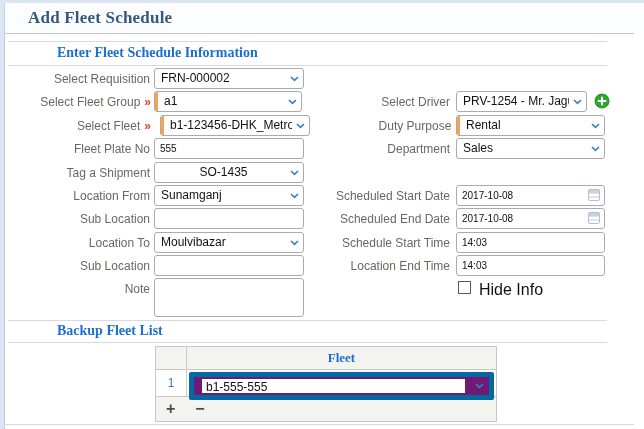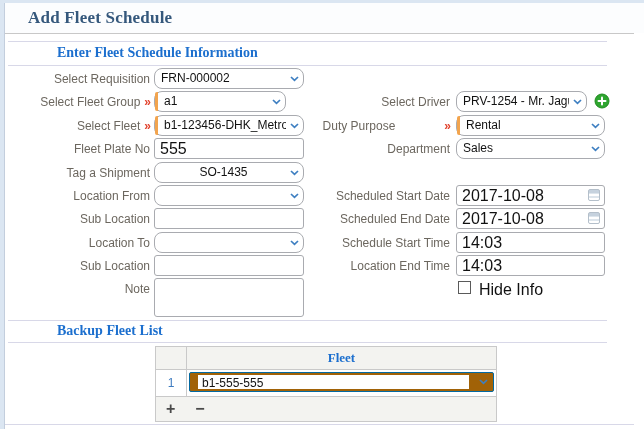--- a/index.html
+++ b/index.html
@@ -29,42 +29,42 @@
   
   .lbl {
     position:absolute; height:21px; line-height:20px;
     display:flex; justify-content:flex-end; align-items:center;
     color:#6c675f; font-size:12px; white-space:nowrap;
   }
   .req { color:#e2422d; font-weight:bold; font-size:12px; margin-left:4px; letter-spacing:-1px; }
   
   .combo {
     position:absolute; height:21px; box-sizing:border-box;
-    background:#fff; border:1px solid #a9abb0; border-radius:8px;
+    background:#fff; border:1px solid #a9abb0; border-radius:3px;
   }
   .combo .val {
     position:absolute; left:0; right:17px; top:0; bottom:0;
     padding-left:6px; line-height:19px; font-size:12px; color:#111;
     white-space:nowrap; overflow:hidden;
   }
   .combo .chev {
     position:absolute; right:1px; top:1px; bottom:1px; width:15px;
     display:flex; align-items:center; justify-content:center;
   }
   .combo.required::before {
     content:""; position:absolute; left:0; top:0; bottom:0; width:3px;
     background:#f2a44e; border-radius:2px 0 0 2px;
   }
   .combo.required .val { left:3px; }
   
   .tin {
     position:absolute; height:21px; box-sizing:border-box;
     background:#fff; border:1px solid #a9abb0; border-radius:3px;
     padding:0 5px; font-family:"Liberation Sans", sans-serif;
-    font-size:16px; color:#111; outline:none;
+    font-size:10px; color:#111; outline:none;
   }
   .fieldwrap { position:absolute; height:21px; }
   .fieldwrap .tin { left:0; top:0; width:100%; }
   .cal {
     position:absolute; right:5px; top:4px; width:12px; height:12px;
     box-sizing:border-box; border:1px solid #b4bfca; border-radius:2px;
     background:
       linear-gradient(#c6d2de,#c6d2de) 0 0/12px 3px no-repeat,
       repeating-linear-gradient(to bottom,#ffffff 0 2px,#dde5ec 2px 4px);
   }
@@ -91,22 +91,22 @@
     font-family:"Liberation Serif", serif; font-weight:bold;
     font-size:13px; color:#1c6fce;
   }
   .trow { display:flex; height:26px; border-bottom:1px solid #c9c9c9; }
   .td.idx {
     width:30px; border-right:1px solid #c9c9c9;
     text-align:center; line-height:26px; color:#3f7cc0; font-size:12px;
   }
   .td.fleetcell { flex:1; position:relative; padding:2px; }
   .bcombo {
-    position:relative; height:20px; background:#a16207;
-    border:1px solid #0369a1; border-radius:2px; box-sizing:border-box;
+    position:relative; height:28px; background:#701a75;
+    border:5px solid #0369a1; border-radius:2px; box-sizing:border-box;
   }
   .bcombo .bval {
     position:absolute; left:8px; right:24px; top:2px; bottom:2px;
     background:#fff; font-size:12px; line-height:14px; padding:1px 0 0 4px;
     color:#111; white-space:nowrap; overflow:hidden;
   }
   .bcombo .chev {
     position:absolute; right:2px; top:0; bottom:0; width:15px;
     display:flex; align-items:center; justify-content:center;
   }
@@ -144,21 +144,21 @@
       <svg width="9" height="6" viewBox="0 0 9 6">
           <path d="M1 1 L4.5 4.3 L8 1" fill="none" stroke="#3e7fc1" stroke-width="1.7"></path>
         </svg>
     </span>
   </div>
 
   <div class="lbl" style="left:8px; top:91px; width:142px;">
     <span>Select Fleet Group</span>
     <span class="req">»</span>
   </div>
-  <div class="combo required" style="left:154px; top:91px; width:132px;">
+  <div class="combo required" style="left:154px; top:91px; width:148px;">
     <div class="val">a1</div>
     <span class="chev">
       <svg width="9" height="6" viewBox="0 0 9 6">
           <path d="M1 1 L4.5 4.3 L8 1" fill="none" stroke="#3e7fc1" stroke-width="1.7"></path>
         </svg>
     </span>
   </div>
   <div class="lbl" style="left:300px; top:91px; width:150px;">
     <span>Select Driver</span>
   </div>
@@ -175,29 +175,29 @@
       <circle cx="8" cy="8" r="7" fill="#2ea52f" stroke="#1d8c1e" stroke-width="1"></circle>
       <rect x="7" y="3.5" width="2" height="9" rx="1" fill="#fff"></rect>
       <rect x="3.5" y="7" width="9" height="2" rx="1" fill="#fff"></rect>
     </svg>
   </span>
 
   <div class="lbl" style="left:8px; top:115px; width:142px;">
     <span>Select Fleet</span>
     <span class="req">»</span>
   </div>
-  <div class="combo required" style="left:154px; top:115px; width:150px;">
+  <div class="combo required" style="left:160px; top:115px; width:150px;">
     <div class="val">b1-123456-DHK_Metro</div>
     <span class="chev">
       <svg width="9" height="6" viewBox="0 0 9 6">
           <path d="M1 1 L4.5 4.3 L8 1" fill="none" stroke="#3e7fc1" stroke-width="1.7"></path>
         </svg>
     </span>
   </div>
-  <div class="lbl" style="left:300px; top:115px; width:150px;gap:45px;">
+  <div class="lbl" style="left:311px; top:115px; width:150px;">
     <span>Duty Purpose</span>
     <span class="req">»</span>
   </div>
   <div class="combo required" style="left:456px; top:115px; width:149px;">
     <div class="val">Rental</div>
     <span class="chev">
       <svg width="9" height="6" viewBox="0 0 9 6">
           <path d="M1 1 L4.5 4.3 L8 1" fill="none" stroke="#3e7fc1" stroke-width="1.7"></path>
         </svg>
     </span>
@@ -228,20 +228,21 @@
       <svg width="9" height="6" viewBox="0 0 9 6">
           <path d="M1 1 L4.5 4.3 L8 1" fill="none" stroke="#3e7fc1" stroke-width="1.7"></path>
         </svg>
     </span>
   </div>
 
   <div class="lbl" style="left:8px; top:185px; width:142px;justify-content:flex-end;">
     <span>Location From</span>
   </div>
   <div class="combo" style="left:154px; top:185px; width:150px;">
+    <div class="val">Sunamganj</div>
     <span class="chev">
       <svg width="9" height="6" viewBox="0 0 9 6">
           <path d="M1 1 L4.5 4.3 L8 1" fill="none" stroke="#3e7fc1" stroke-width="1.7"></path>
         </svg>
     </span>
   </div>
   <div class="lbl" style="left:300px; top:185px; width:150px;">
     <span>Scheduled Start Date</span>
   </div>
   <div class="fieldwrap" style="left:456px; top:185px; width:149px;">
@@ -258,20 +259,21 @@
   </div>
   <div class="fieldwrap" style="left:456px; top:208px; width:149px;">
     <input class="tin" value="2017-10-08" style="">
     <span class="cal"></span>
   </div>
 
   <div class="lbl" style="left:8px; top:232px; width:142px;">
     <span>Location To</span>
   </div>
   <div class="combo" style="left:154px; top:232px; width:150px;">
+    <div class="val">Moulvibazar</div>
     <span class="chev">
       <svg width="9" height="6" viewBox="0 0 9 6">
           <path d="M1 1 L4.5 4.3 L8 1" fill="none" stroke="#3e7fc1" stroke-width="1.7"></path>
         </svg>
     </span>
   </div>
   <div class="lbl" style="left:300px; top:232px; width:150px;">
     <span>Schedule Start Time</span>
   </div>
   <input class="tin" style="left: 456px; top: 232px; width: 149px;" value="14:03">

